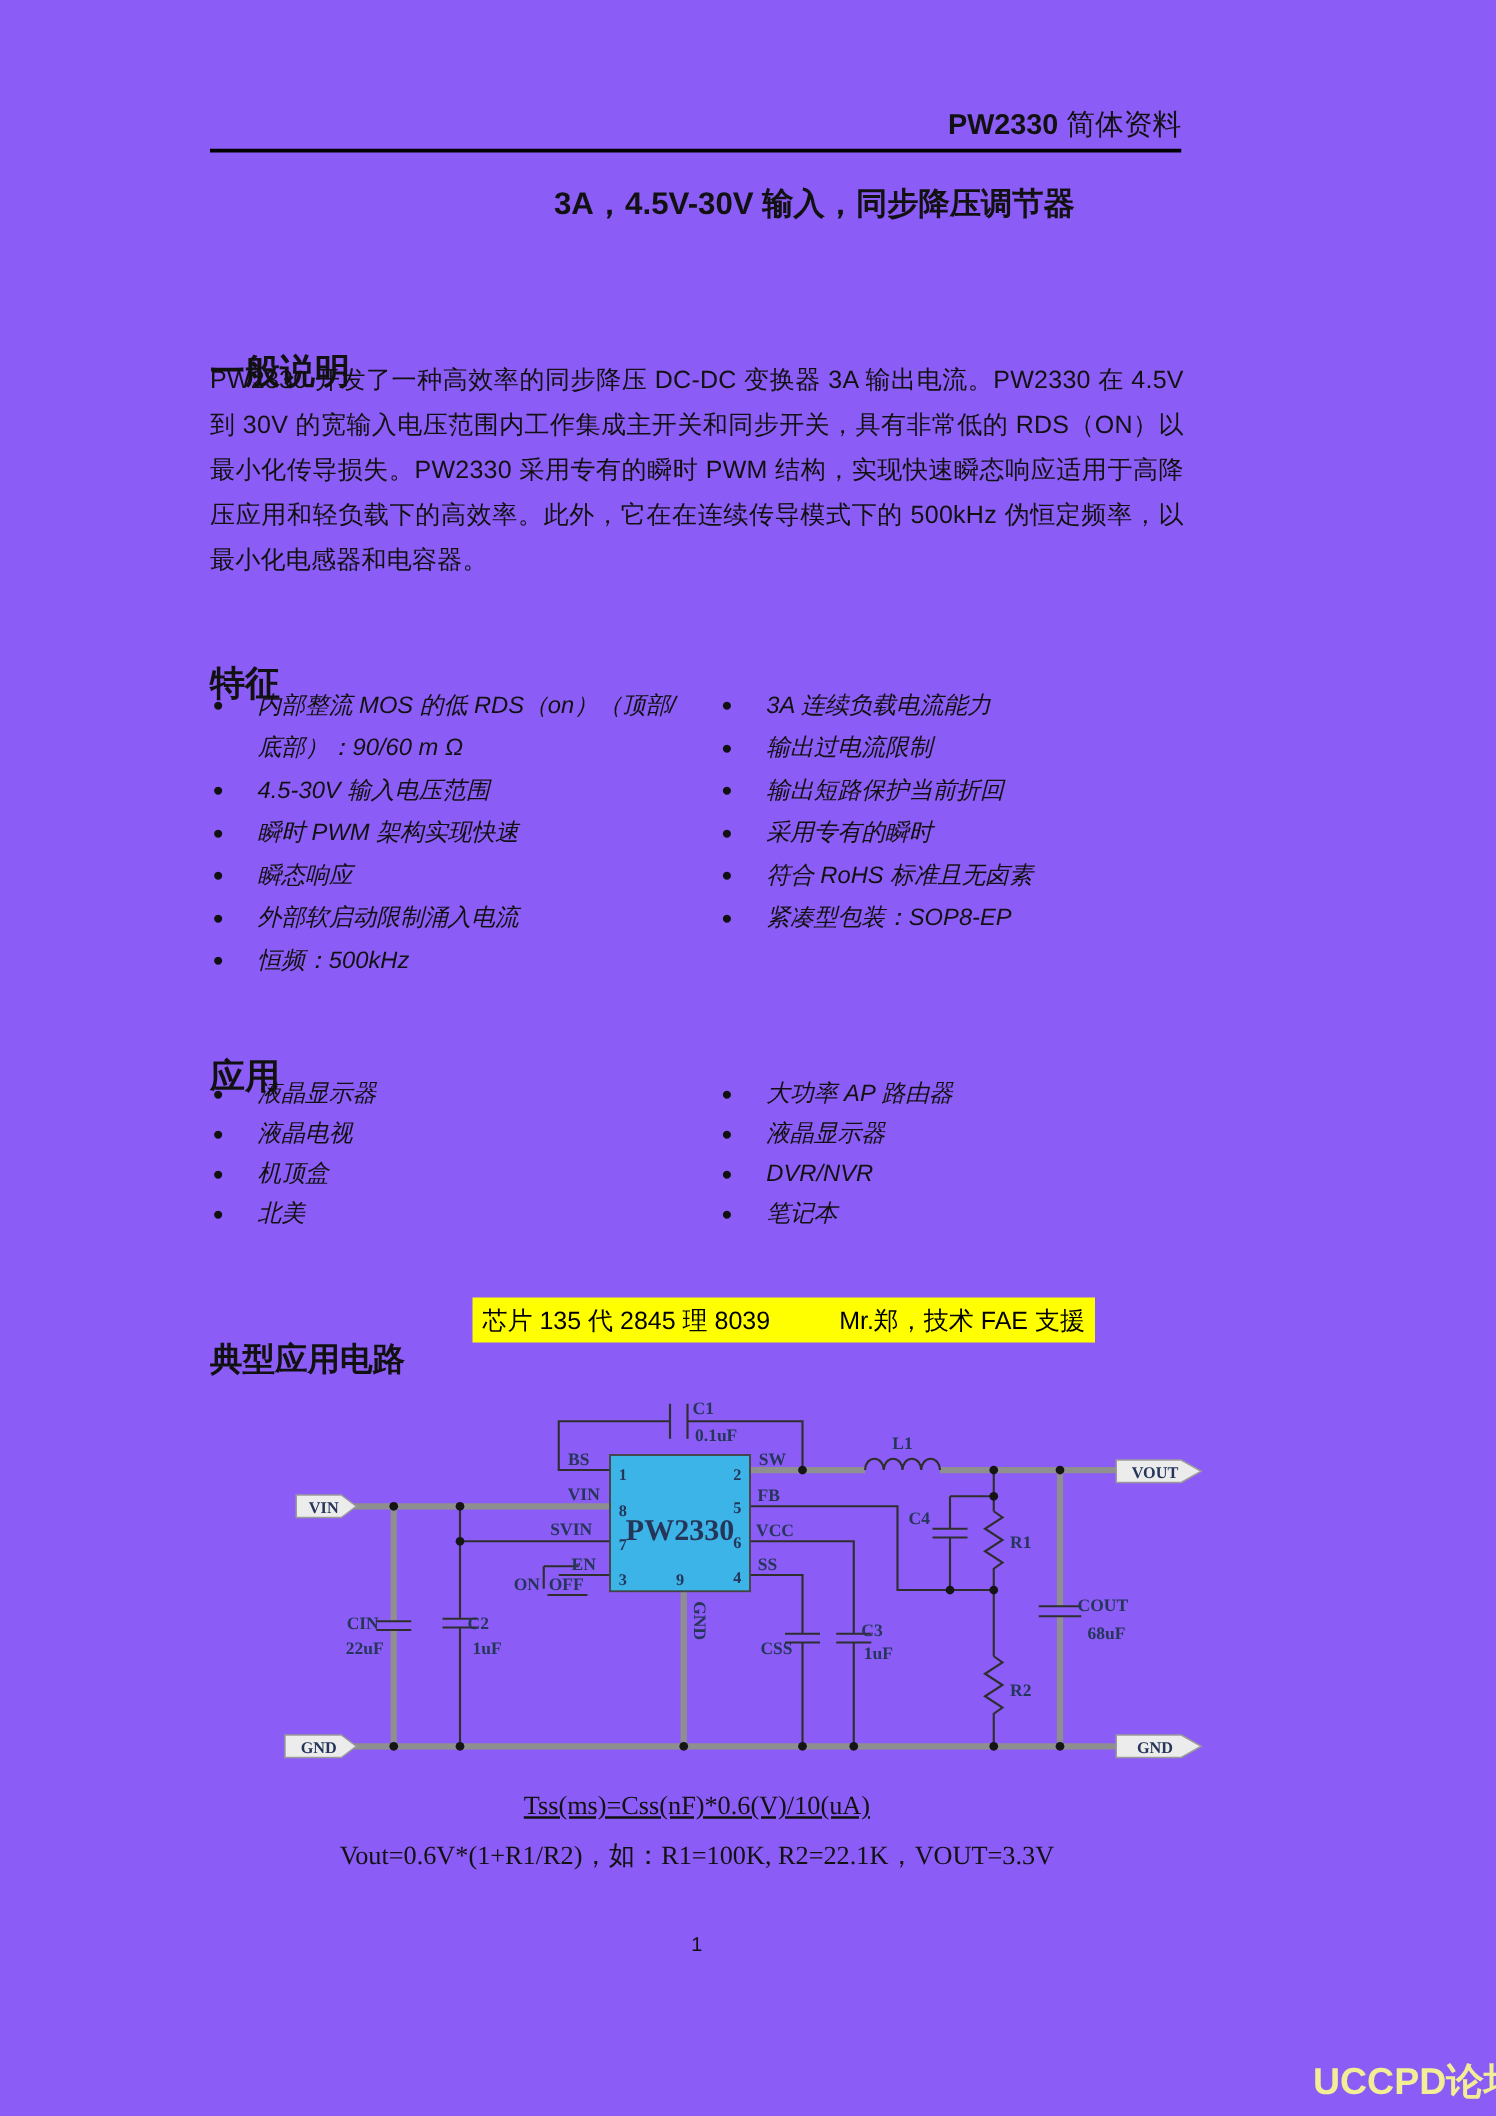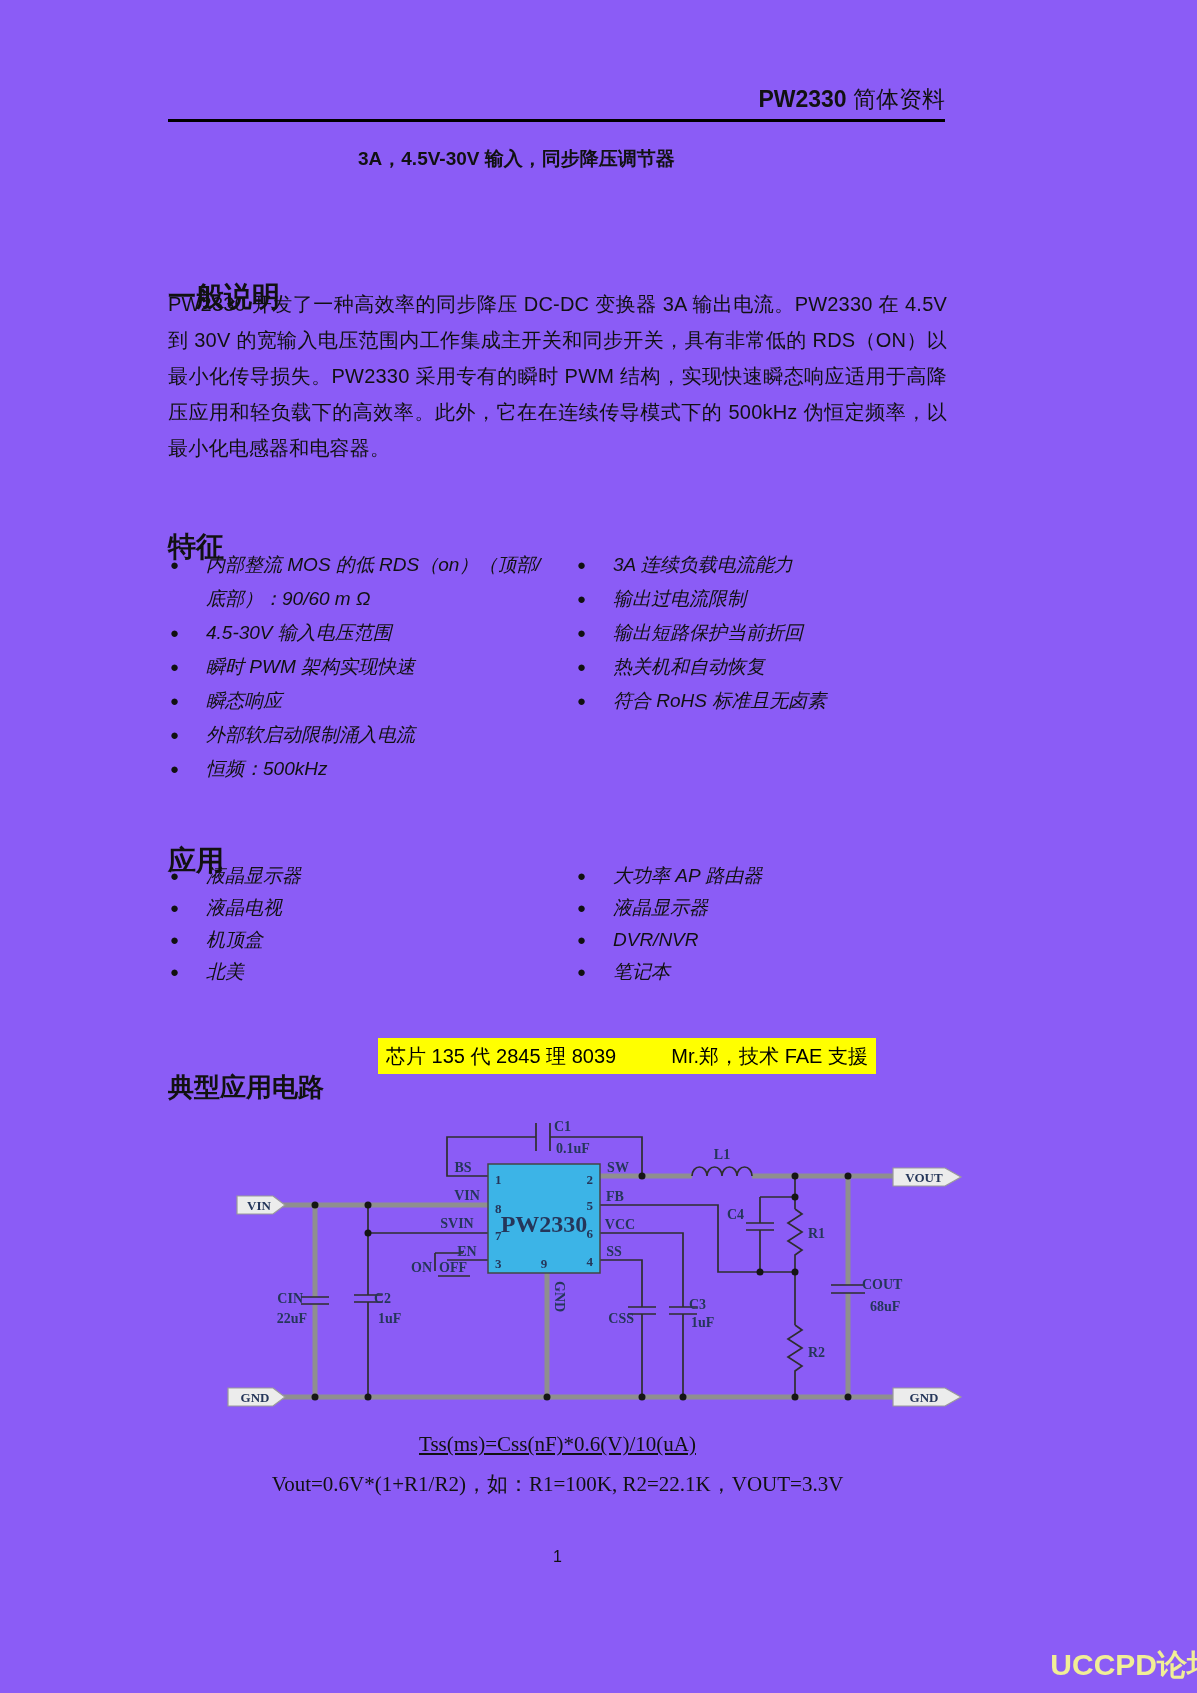--- a/index.html
+++ b/index.html
@@ -6,21 +6,21 @@
   #page{position:relative;width:1197px;height:1693px;background:#8b5cf6;overflow:hidden;
         font-family:"Liberation Sans",sans-serif;color:#111;padding-left:28px;}
   .abs{position:absolute;}
   
   .hdr{left:168px;top:84px;width:777px;text-align:right;font-size:23px;}
   .hdr .prod{font-weight:bold;}
   .hdr .doctype{font-family:"Liberation Serif",serif;font-weight:normal;}
   .rule{left:168px;top:119px;width:777px;height:3px;background:#000;}
   
   .title{left:168px;top:146px;width:777px;padding-left:190px;box-sizing:border-box;
-         font-size:19px;font-weight:bold;}
+         text-align:center;font-size:25px;font-weight:bold;}
   
   .h2{font-size:28px;font-weight:bold;margin-top:32px;}
   
   .para{left:168px;top:286px;width:779px;font-size:20px;line-height:36px;
         text-align:justify;letter-spacing:0.2px;}
   
   ul.blist{list-style:none;margin:0;padding:0;font-style:italic;}
   ul.blist li{position:relative;padding-left:38px;font-size:19px;}
   ul.blist li::before{content:"●";position:absolute;left:2px;top:0;font-size:15px;}
   ul.feat li{line-height:34px;}
@@ -64,22 +64,23 @@
     <li>4.5-30V 输入电压范围</li>
     <li>瞬时 PWM 架构实现快速</li>
     <li>瞬态响应</li>
     <li>外部软启动限制涌入电流</li>
     <li>恒频：500kHz</li>
   </ul>
   <ul class="abs blist feat" style="left:575px;top:548px;width:370px;">
     <li>3A 连续负载电流能力</li>
     <li>输出过电流限制</li>
     <li>输出短路保护当前折回</li>
-    <li>热关机和自动恢复</li>
+    <li>采用专有的瞬时</li>
     <li>符合 RoHS 标准且无卤素</li>
+    <li>紧凑型包装：SOP8-EP</li>
   </ul>
 
   <div class="abs h2" style="left:168px;top:810px;">应用</div>
   <ul class="abs blist app" style="left:168px;top:860px;width:360px;">
     <li>液晶显示器</li>
     <li>液晶电视</li>
     <li>机顶盒</li>
     <li>北美</li>
   </ul>
   <ul class="abs blist app" style="left:575px;top:860px;width:360px;">

